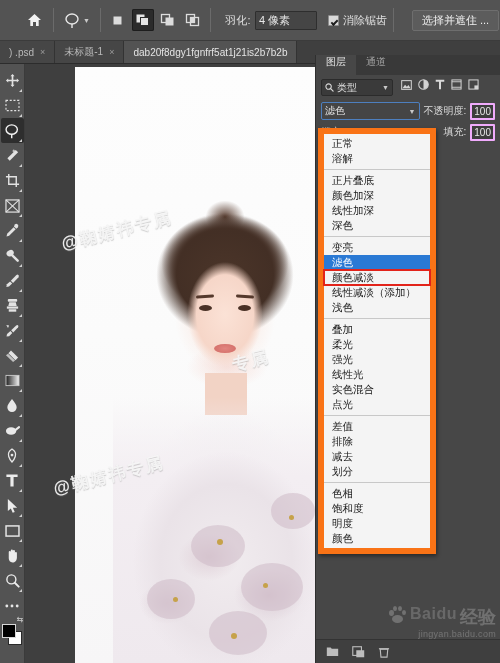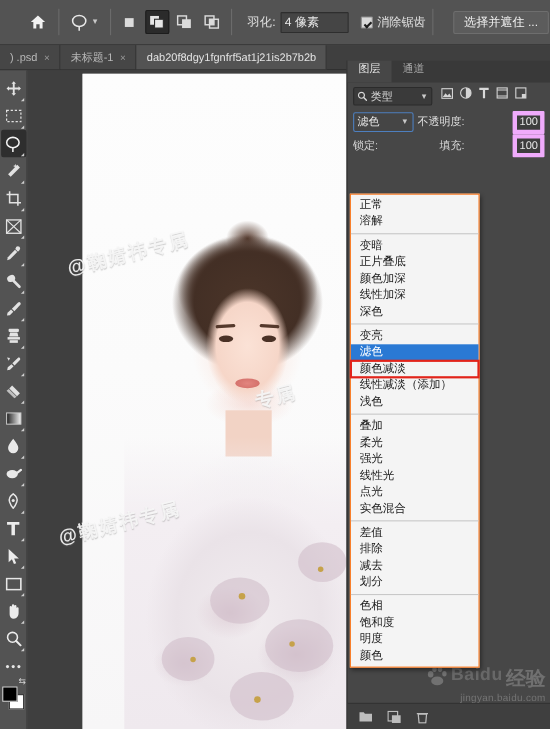--- a/index.html
+++ b/index.html
@@ -177,37 +177,37 @@
     display:flex; align-items:center; gap:4px; padding:2px 5px; height:22px;
   }
   .blend-select {
     position:relative; width:104px; height:18px;
     background:#454545; border:1px solid #4d7fbf; border-radius:2px;
     display:flex; align-items:center; padding:0 3px; font-size:10px; color:#e8e8e8;
     justify-content:space-between;
   }
   .opacity-label { font-size:10px; color:#dcdcdc; white-space:nowrap; }
   .opacity-val {
-    font-size:10px; color:#e8e8e8; background:#3d3d3d; border:4px solid #f0abfc;
-    padding:1px 2px; border-radius:1px;margin-left:40px;
+    font-size:10px; color:#e8e8e8; background:#3d3d3d; border:2px solid #f0abfc;
+    padding:1px 2px; border-radius:1px;
   }
   .lock-row { display:flex; align-items:center; gap:4px; padding:2px 5px; height:20px; }
   .lock-label { font-size:10px; color:#dcdcdc; }
   .panel-footer {
     position:absolute; bottom:0; left:0; width:185px; height:24px;
     background:#3f3f3f; border-top:1px solid #333;
     display:flex; align-items:center; gap:13px; padding-left:10px;
   }
 
   
   .blend-menu {
     position:absolute; left:318px; top:128px; width:118px;
-    background:#f4f4f4; border:1px solid #f97316;
+    background:#f4f4f4; border:6px solid #f97316;
     box-shadow: 1px 2px 4px rgba(0,0,0,.45);
-    padding: 2px 0; z-index: 40; margin-top: 48px;
+    padding: 2px 0; z-index: 40;
   }
   .bm-item {
     height:15px; line-height:15px; padding-left:8px;
     font-size:10.5px; color:#1b1b1b; white-space:nowrap;
   }
   .bm-item.selected { background:#2a79d4; color:#ffffff; }
   .bm-item.outlined {
     position:relative;
     outline:2px solid #e2231a; outline-offset:-1px;
     z-index:2;
@@ -605,40 +605,39 @@
       </svg>
     </div>
   </div>
 
   <div class="blend-menu">
 
     <div class="bm-item">正常</div>
     <div class="bm-item">溶解</div>
     <div class="bm-sep"></div>
 
-    <div class="bm-item">变暗</div>
     <div class="bm-item">正片叠底</div>
     <div class="bm-item">颜色加深</div>
     <div class="bm-item">线性加深</div>
     <div class="bm-item">深色</div>
     <div class="bm-sep"></div>
 
     <div class="bm-item">变亮</div>
     <div class="bm-item selected">滤色</div>
     <div class="bm-item outlined">颜色减淡</div>
     <div class="bm-item">线性减淡（添加）</div>
     <div class="bm-item">浅色</div>
     <div class="bm-sep"></div>
 
     <div class="bm-item">叠加</div>
     <div class="bm-item">柔光</div>
     <div class="bm-item">强光</div>
     <div class="bm-item">线性光</div>
+    <div class="bm-item">实色混合</div>
     <div class="bm-item">点光</div>
-    <div class="bm-item">实色混合</div>
     <div class="bm-sep"></div>
 
     <div class="bm-item">差值</div>
     <div class="bm-item">排除</div>
     <div class="bm-item">减去</div>
     <div class="bm-item">划分</div>
     <div class="bm-sep"></div>
 
     <div class="bm-item">色相</div>
     <div class="bm-item">饱和度</div>

